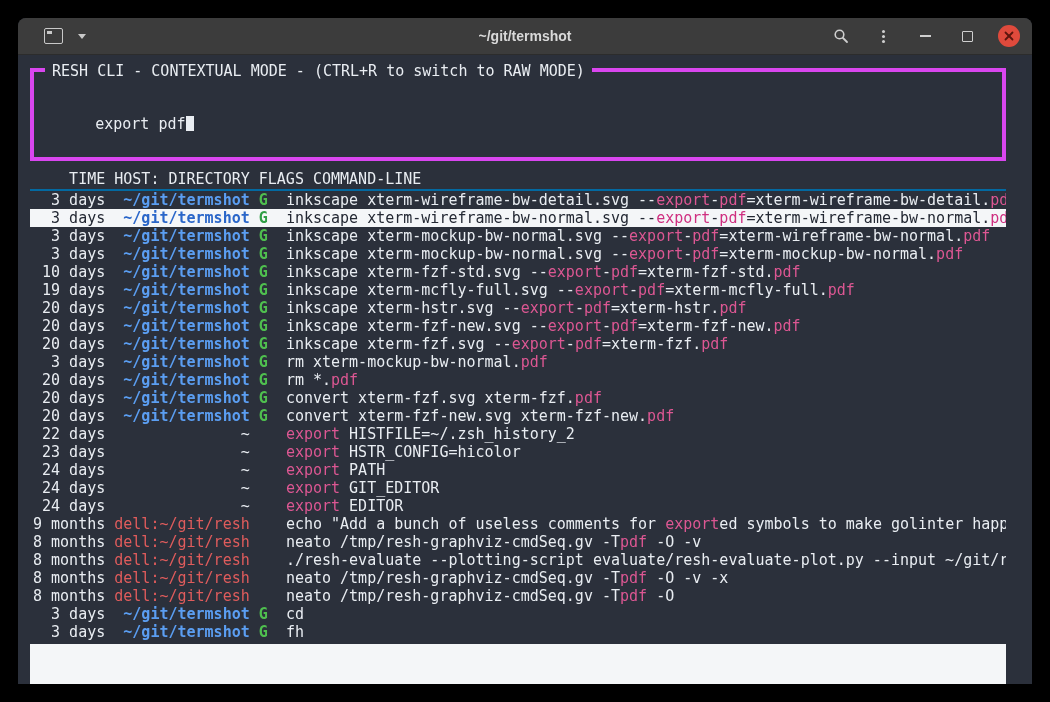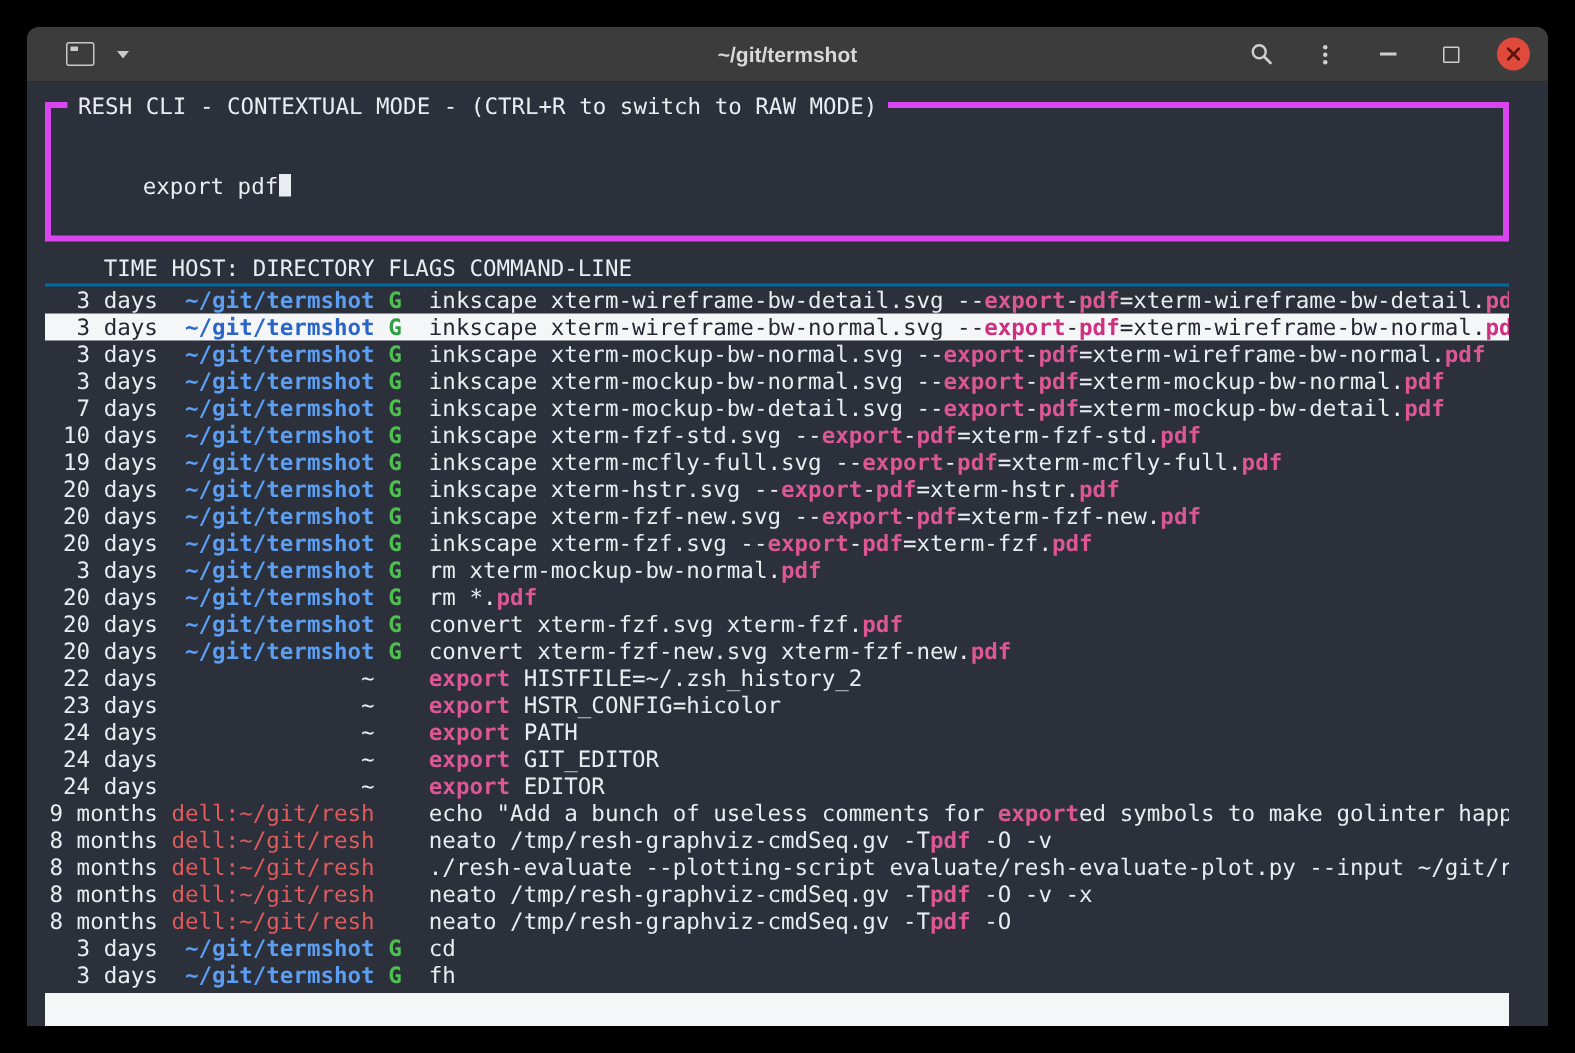--- a/index.html
+++ b/index.html
@@ -34,21 +34,21 @@
 
   .hdr{margin:0 26px 0 12px;padding-left:3px;height:19px;border-bottom:2px solid #0369a1;white-space:pre;overflow:hidden}
 
   .list{margin:0 26px 0 12px;overflow:hidden}
   .row{height:18px;padding-left:3px;white-space:pre;overflow:hidden}
   .row.selected{background:var(--sel-bg);color:var(--sel-fg)}
   .plain{color:var(--fg)}
   .blue{color:var(--blue);font-weight:bold}
   .red{color:var(--red)}
   .flag{color:var(--green);font-weight:bold}
-  .hl{color:var(--pink);font-weight:bold}
+  .hl{color:var(--pink);font-weight:normal}
   .selected .blue{color:#2a66c9}
   .selected .flag{color:#2f9e44}
   .selected .hl{color:#cf2f80}
 
   .status{margin:3px 26px 0 12px;background:var(--sel-bg);color:var(--sel-fg);font-weight:bold;
           padding:1px 0 1px 7px;white-space:pre;overflow:hidden}
 </style>
 </head>
 <body>
 
@@ -96,21 +96,20 @@
       <span>export pdf</span><span class="cursor"></span>
     </div>
 
     <div class="hdr">    TIME HOST: DIRECTORY FLAGS COMMAND-LINE</div>
 
     <div class="list" id="history-list">
         <div class="row"><span class="t">  3 days </span><span class="blue"> ~/git/termshot </span><span class="flag">G  </span><span><span>inkscape xterm-wireframe-bw-detail.svg --</span><span class="hl">export</span><span>-</span><span class="hl">pdf</span><span>=xterm-wireframe-bw-detail.</span><span class="hl">pd</span></span></div>
         <div class="row selected"><span class="t">  3 days </span><span class="blue"> ~/git/termshot </span><span class="flag">G  </span><span><span>inkscape xterm-wireframe-bw-normal.svg --</span><span class="hl">export</span><span>-</span><span class="hl">pdf</span><span>=xterm-wireframe-bw-normal.</span><span class="hl">pd</span></span></div>
         <div class="row"><span class="t">  3 days </span><span class="blue"> ~/git/termshot </span><span class="flag">G  </span><span><span>inkscape xterm-mockup-bw-normal.svg --</span><span class="hl">export</span><span>-</span><span class="hl">pdf</span><span>=xterm-wireframe-bw-normal.</span><span class="hl">pdf</span></span></div>
         <div class="row"><span class="t">  3 days </span><span class="blue"> ~/git/termshot </span><span class="flag">G  </span><span><span>inkscape xterm-mockup-bw-normal.svg --</span><span class="hl">export</span><span>-</span><span class="hl">pdf</span><span>=xterm-mockup-bw-normal.</span><span class="hl">pdf</span></span></div>
-        <div class="row"><span class="t">  7 days </span><span class="blue"> ~/git/termshot </span><span class="flag">G  </span><span><span>inkscape xterm-mockup-bw-detail.svg --</span><span class="hl">export</span><span>-</span><span class="hl">pdf</span><span>=xterm-mockup-bw-detail.</span><span class="hl">pdf</span></span></div>
         <div class="row"><span class="t"> 10 days </span><span class="blue"> ~/git/termshot </span><span class="flag">G  </span><span><span>inkscape xterm-fzf-std.svg --</span><span class="hl">export</span><span>-</span><span class="hl">pdf</span><span>=xterm-fzf-std.</span><span class="hl">pdf</span></span></div>
         <div class="row"><span class="t"> 19 days </span><span class="blue"> ~/git/termshot </span><span class="flag">G  </span><span><span>inkscape xterm-mcfly-full.svg --</span><span class="hl">export</span><span>-</span><span class="hl">pdf</span><span>=xterm-mcfly-full.</span><span class="hl">pdf</span></span></div>
         <div class="row"><span class="t"> 20 days </span><span class="blue"> ~/git/termshot </span><span class="flag">G  </span><span><span>inkscape xterm-hstr.svg --</span><span class="hl">export</span><span>-</span><span class="hl">pdf</span><span>=xterm-hstr.</span><span class="hl">pdf</span></span></div>
         <div class="row"><span class="t"> 20 days </span><span class="blue"> ~/git/termshot </span><span class="flag">G  </span><span><span>inkscape xterm-fzf-new.svg --</span><span class="hl">export</span><span>-</span><span class="hl">pdf</span><span>=xterm-fzf-new.</span><span class="hl">pdf</span></span></div>
         <div class="row"><span class="t"> 20 days </span><span class="blue"> ~/git/termshot </span><span class="flag">G  </span><span><span>inkscape xterm-fzf.svg --</span><span class="hl">export</span><span>-</span><span class="hl">pdf</span><span>=xterm-fzf.</span><span class="hl">pdf</span></span></div>
         <div class="row"><span class="t">  3 days </span><span class="blue"> ~/git/termshot </span><span class="flag">G  </span><span><span>rm xterm-mockup-bw-normal.</span><span class="hl">pdf</span></span></div>
         <div class="row"><span class="t"> 20 days </span><span class="blue"> ~/git/termshot </span><span class="flag">G  </span><span><span>rm *.</span><span class="hl">pdf</span></span></div>
         <div class="row"><span class="t"> 20 days </span><span class="blue"> ~/git/termshot </span><span class="flag">G  </span><span><span>convert xterm-fzf.svg xterm-fzf.</span><span class="hl">pdf</span></span></div>
         <div class="row"><span class="t"> 20 days </span><span class="blue"> ~/git/termshot </span><span class="flag">G  </span><span><span>convert xterm-fzf-new.svg xterm-fzf-new.</span><span class="hl">pdf</span></span></div>
         <div class="row"><span class="t"> 22 days </span><span class="plain">              ~ </span><span class="flag">   </span><span><span class="hl">export</span><span> HISTFILE=~/.zsh_history_2</span></span></div>

